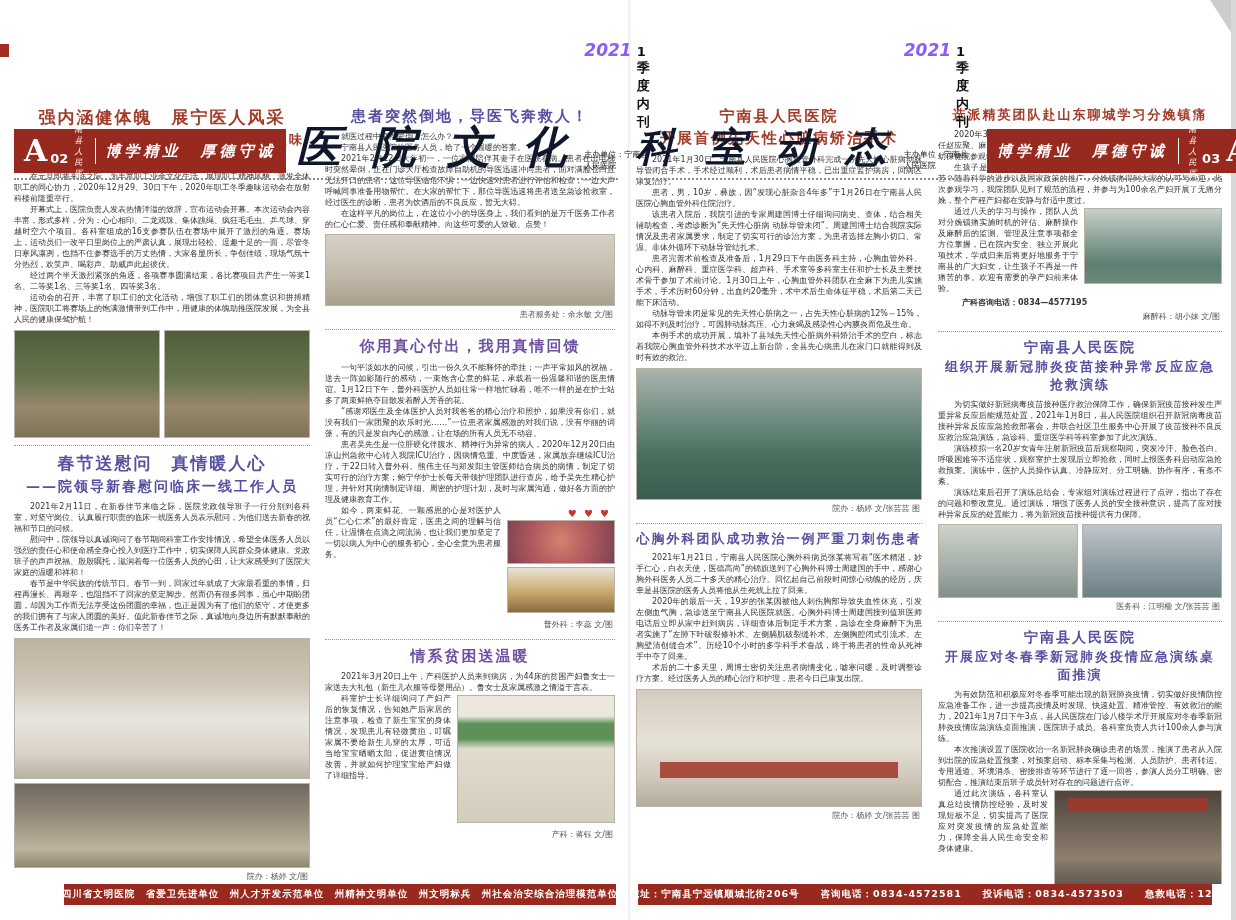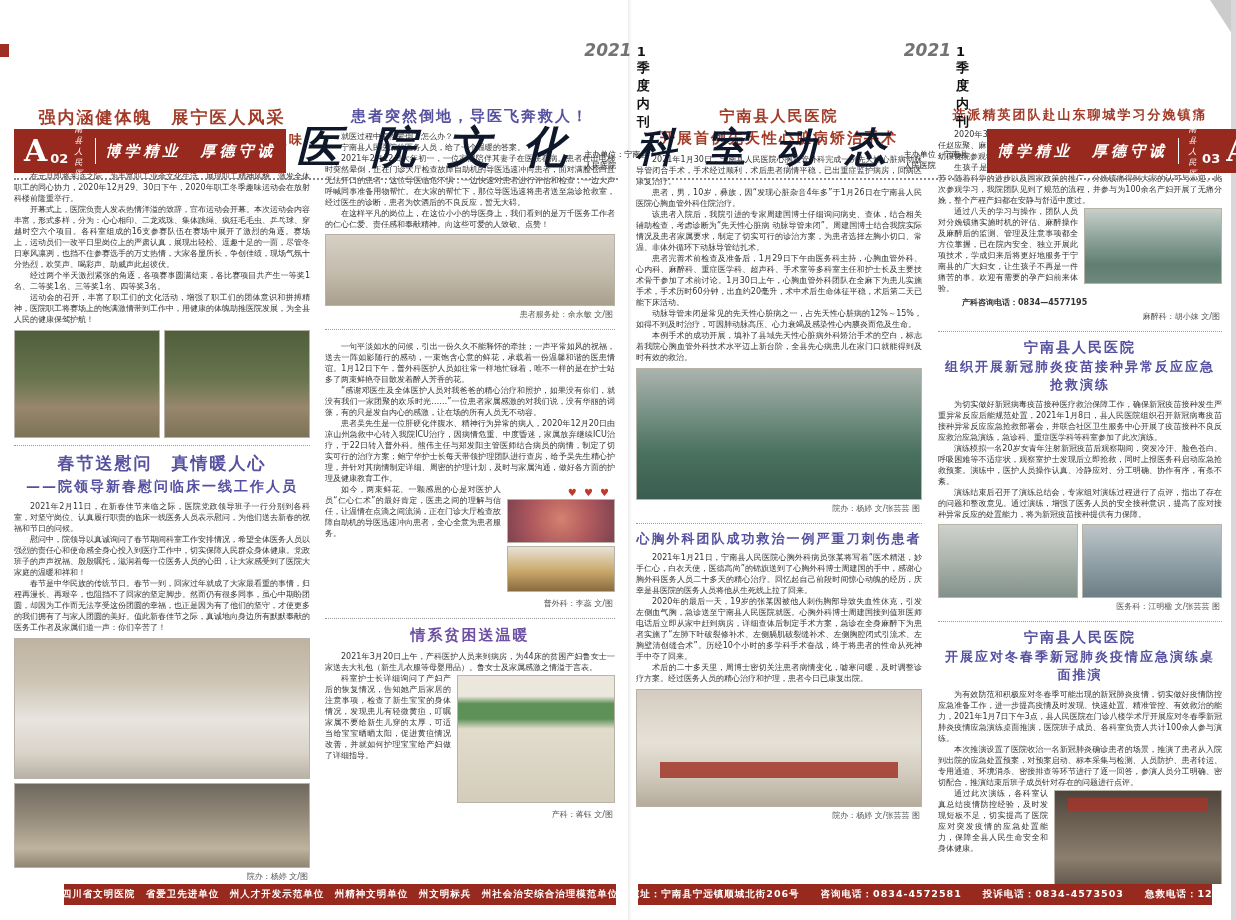--- a/index.html
+++ b/index.html
@@ -24,21 +24,21 @@
   .redbox .big-a{font-family:"DejaVu Serif",serif;font-size:30px;font-weight:bold;line-height:28px;}
   .redbox .num{font-size:13px;font-weight:bold;align-self:flex-end;margin-left:-3px;margin-bottom:3px;}
   .redbox .hosp{font-size:8px;font-style:italic;letter-spacing:1px;}
   .redbox .vline{width:2px;height:26px;background:#fff;margin:0 4px;}
   .redbox .motto{font-family:"DejaVu Serif",serif;font-style:italic;font-weight:bold;
                  font-size:15px;letter-spacing:4px;white-space:nowrap;}
   .masthead{font-family:"DejaVu Serif",serif;font-weight:bold;font-style:italic;color:#0f172a;
             font-size:44px;letter-spacing:8px;line-height:56px;white-space:nowrap;}
   .issue-blk{display:flex;flex-direction:column;justify-content:flex-end;padding-bottom:4px;}
   .issue-top{display:flex;align-items:baseline;gap:5px;}
-  .issue-year{color:#737373;font-weight:bold;font-size:17px;font-style:italic;}
+  .issue-year{color:#8b5cf6;font-weight:bold;font-size:17px;font-style:italic;}
   .issue-name{color:#111;font-weight:bold;font-size:13px;}
   .issue-org{font-size:8px;color:#222;margin-top:18px;}
   .hdr-left{display:flex;align-items:flex-end;gap:10px;}
   .hdr-left .redbox{height:36px;margin-bottom:2px;}
 
   
   .cols{display:flex;margin-top:4px;}
   .cols-l{gap:15px;}
   .cols-r{gap:16px;}
   .col{display:flex;flex-direction:column;height:778px;overflow:hidden;}
@@ -147,30 +147,31 @@
         <div class="art-title t-blue sz15">患者突然倒地，导医飞奔救人！</div>
         <div class="body-blk">
           <p class="body-p">就医过程中突然晕倒了怎么办？</p>
           <p class="body-p">宁南县人民医院的医务人员，给了一个温暖的答案。</p>
           <p class="body-p">2021年2月12日大年初一，一位家属陪伴其妻子在医院看病。患者在出电梯时突然晕倒，正在门诊大厅检查故障自助机的导医迅速冲向患者，面对满脸苍白且无法开口的患者，这位导医临危不惧，一边快速对患者进行评估和检查，一边大声呼喊同事准备用物帮忙。在大家的帮忙下，那位导医迅速将患者送至急诊抢救室，经过医生的诊断，患者为饮酒后的不良反应，暂无大碍。</p>
           <p class="body-p">在这样平凡的岗位上，在这位小小的导医身上，我们看到的是万千医务工作者的仁心仁爱、责任感和奉献精神。向这些可爱的人致敬、点赞！</p>
         </div>
         <div class="photo ph-lobby" style="height:72px;margin-top:4px;"></div>
         <div class="caption">患者服务处：余永敏 文/图</div>
         <div class="dotdiv"></div>
+        <div class="art-title t-violet sz15">你用真心付出，我用真情回馈</div>
         <div class="body-blk">
           <p class="body-p">一句平淡如水的问候，引出一份久久不能释怀的牵挂；一声平常如风的祝福，送去一阵如影随行的感动，一束饱含心意的鲜花，承载着一份温馨和谐的医患情谊。1月12日下午，普外科医护人员如往常一样地忙碌着，唯不一样的是在护士站多了两束鲜艳夺目散发着醉人芳香的花。</p>
           <p class="body-p">“感谢邓医生及全体医护人员对我爸爸的精心治疗和照护，如果没有你们，就没有我们一家团聚的欢乐时光……”一位患者家属感激的对我们说，没有华丽的词藻，有的只是发自内心的感激，让在场的所有人员无不动容。</p>
           <p class="body-p">患者吴先生是一位肝硬化伴腹水、精神行为异常的病人，2020年12月20日由凉山州急救中心转入我院ICU治疗，因病情危重、中度昏迷，家属放弃继续ICU治疗，于22日转入普外科。熊伟主任与郑发阳主管医师结合病员的病情，制定了切实可行的治疗方案；鲍宁华护士长每天带领护理团队进行查房，给予吴先生精心护理，并针对其病情制定详细、周密的护理计划，及时与家属沟通，做好各方面的护理及健康教育工作。</p>
           <div class="float-r" style="width:108px;">
             <div class="hearts">♥ ♥ ♥</div>
             <div class="photo ph-flowers" style="height:44px;"></div>
             <div class="photo ph-basket" style="height:46px;margin-top:3px;"></div>
           </div>
-          <p class="body-p">如今，两束鲜花、一颗感恩的心是对医护人员“仁心仁术”的最好肯定，医患之间的理解与信任，让温情在点滴之间流淌，正在门诊大厅检查故障自助机的导医迅速冲向患者，全心全意为患者服务。</p>
+          <p class="body-p">如今，两束鲜花、一颗感恩的心是对医护人员“仁心仁术”的最好肯定，医患之间的理解与信任，让温情在点滴之间流淌，也让我们更加坚定了一切以病人为中心的服务初心，全心全意为患者服务。</p>
           <div class="clear"></div>
         </div>
         <div class="caption">普外科：李蕊 文/图</div>
         <div class="dotdiv"></div>
         <div class="art-title t-violet sz15">情系贫困送温暖</div>
         <div class="body-blk">
           <p class="body-p">2021年3月20日上午，产科医护人员来到病房，为44床的贫困产妇鲁女士一家送去大礼包（新生儿衣服等母婴用品）。鲁女士及家属感激之情溢于言表。</p>
           <div class="photo ph-ward float-r" style="width:158px;height:128px;"></div>
           <p class="body-p">科室护士长详细询问了产妇产后的恢复情况，告知她产后家居的注意事项，检查了新生宝宝的身体情况，发现患儿有轻微黄疸，叮嘱家属不要给新生儿穿的太厚，可适当给宝宝晒晒太阳，促进黄疸情况改善，并就如何护理宝宝给产妇做了详细指导。</p>
           <div class="clear"></div>

